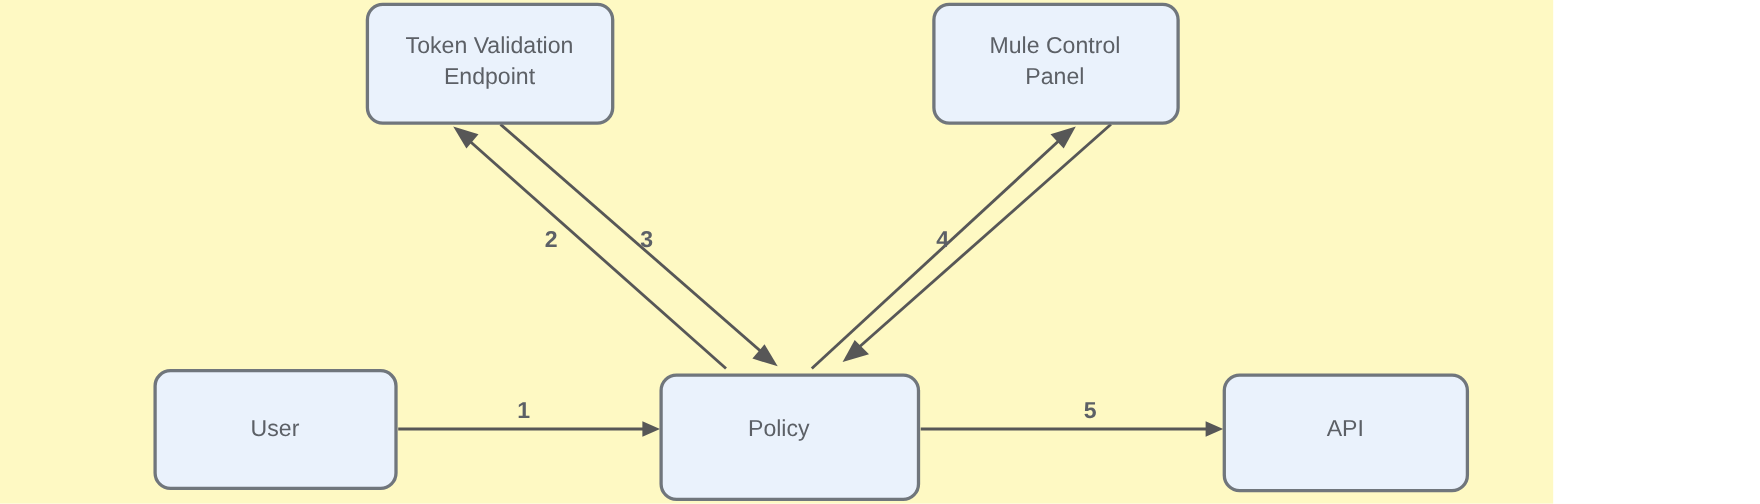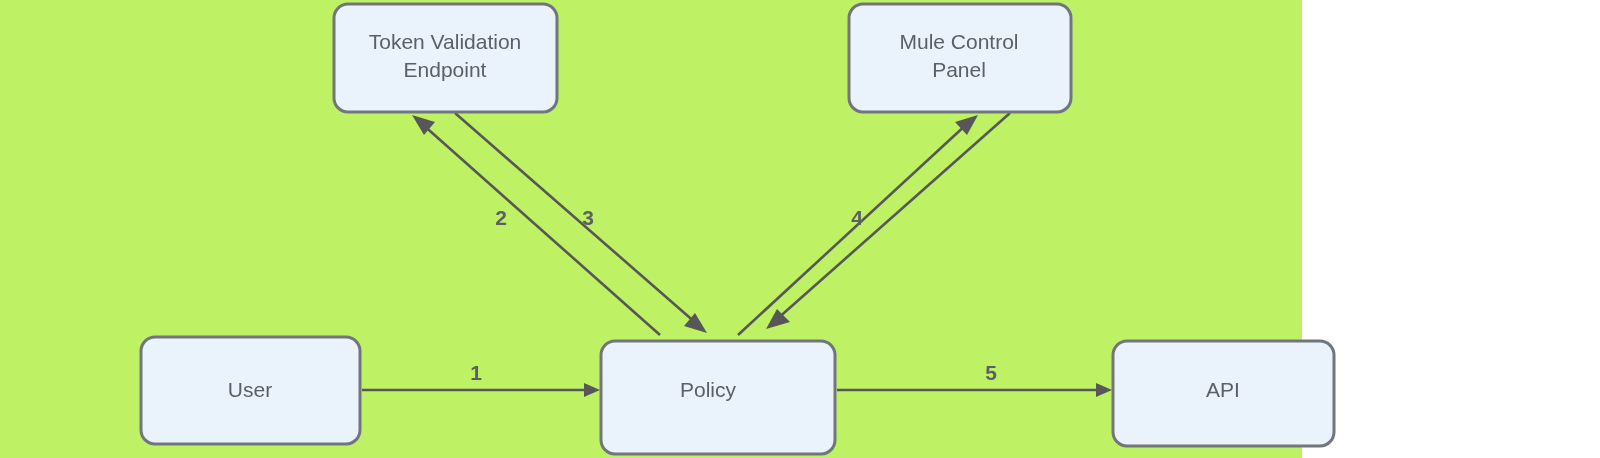--- a/index.html
+++ b/index.html
@@ -8,23 +8,23 @@
     background: #ffffff;
   }
   body {
     width: 1600px;
     height: 458px;
     overflow: hidden;
     font-family: "Liberation Sans", sans-serif;
   }
   #diagram-root {
     position: relative;
-    width: 1302px;
+    width: 1412px;
     height: 458px;
-    background: #bef264;
+    background: #fef9c3;
   }
   svg.diagram-canvas {
     position: absolute;
     left: 0;
     top: 0;
     width: 1600px;
     height: 458px;
     display: block;
   }
   .node-shape {

